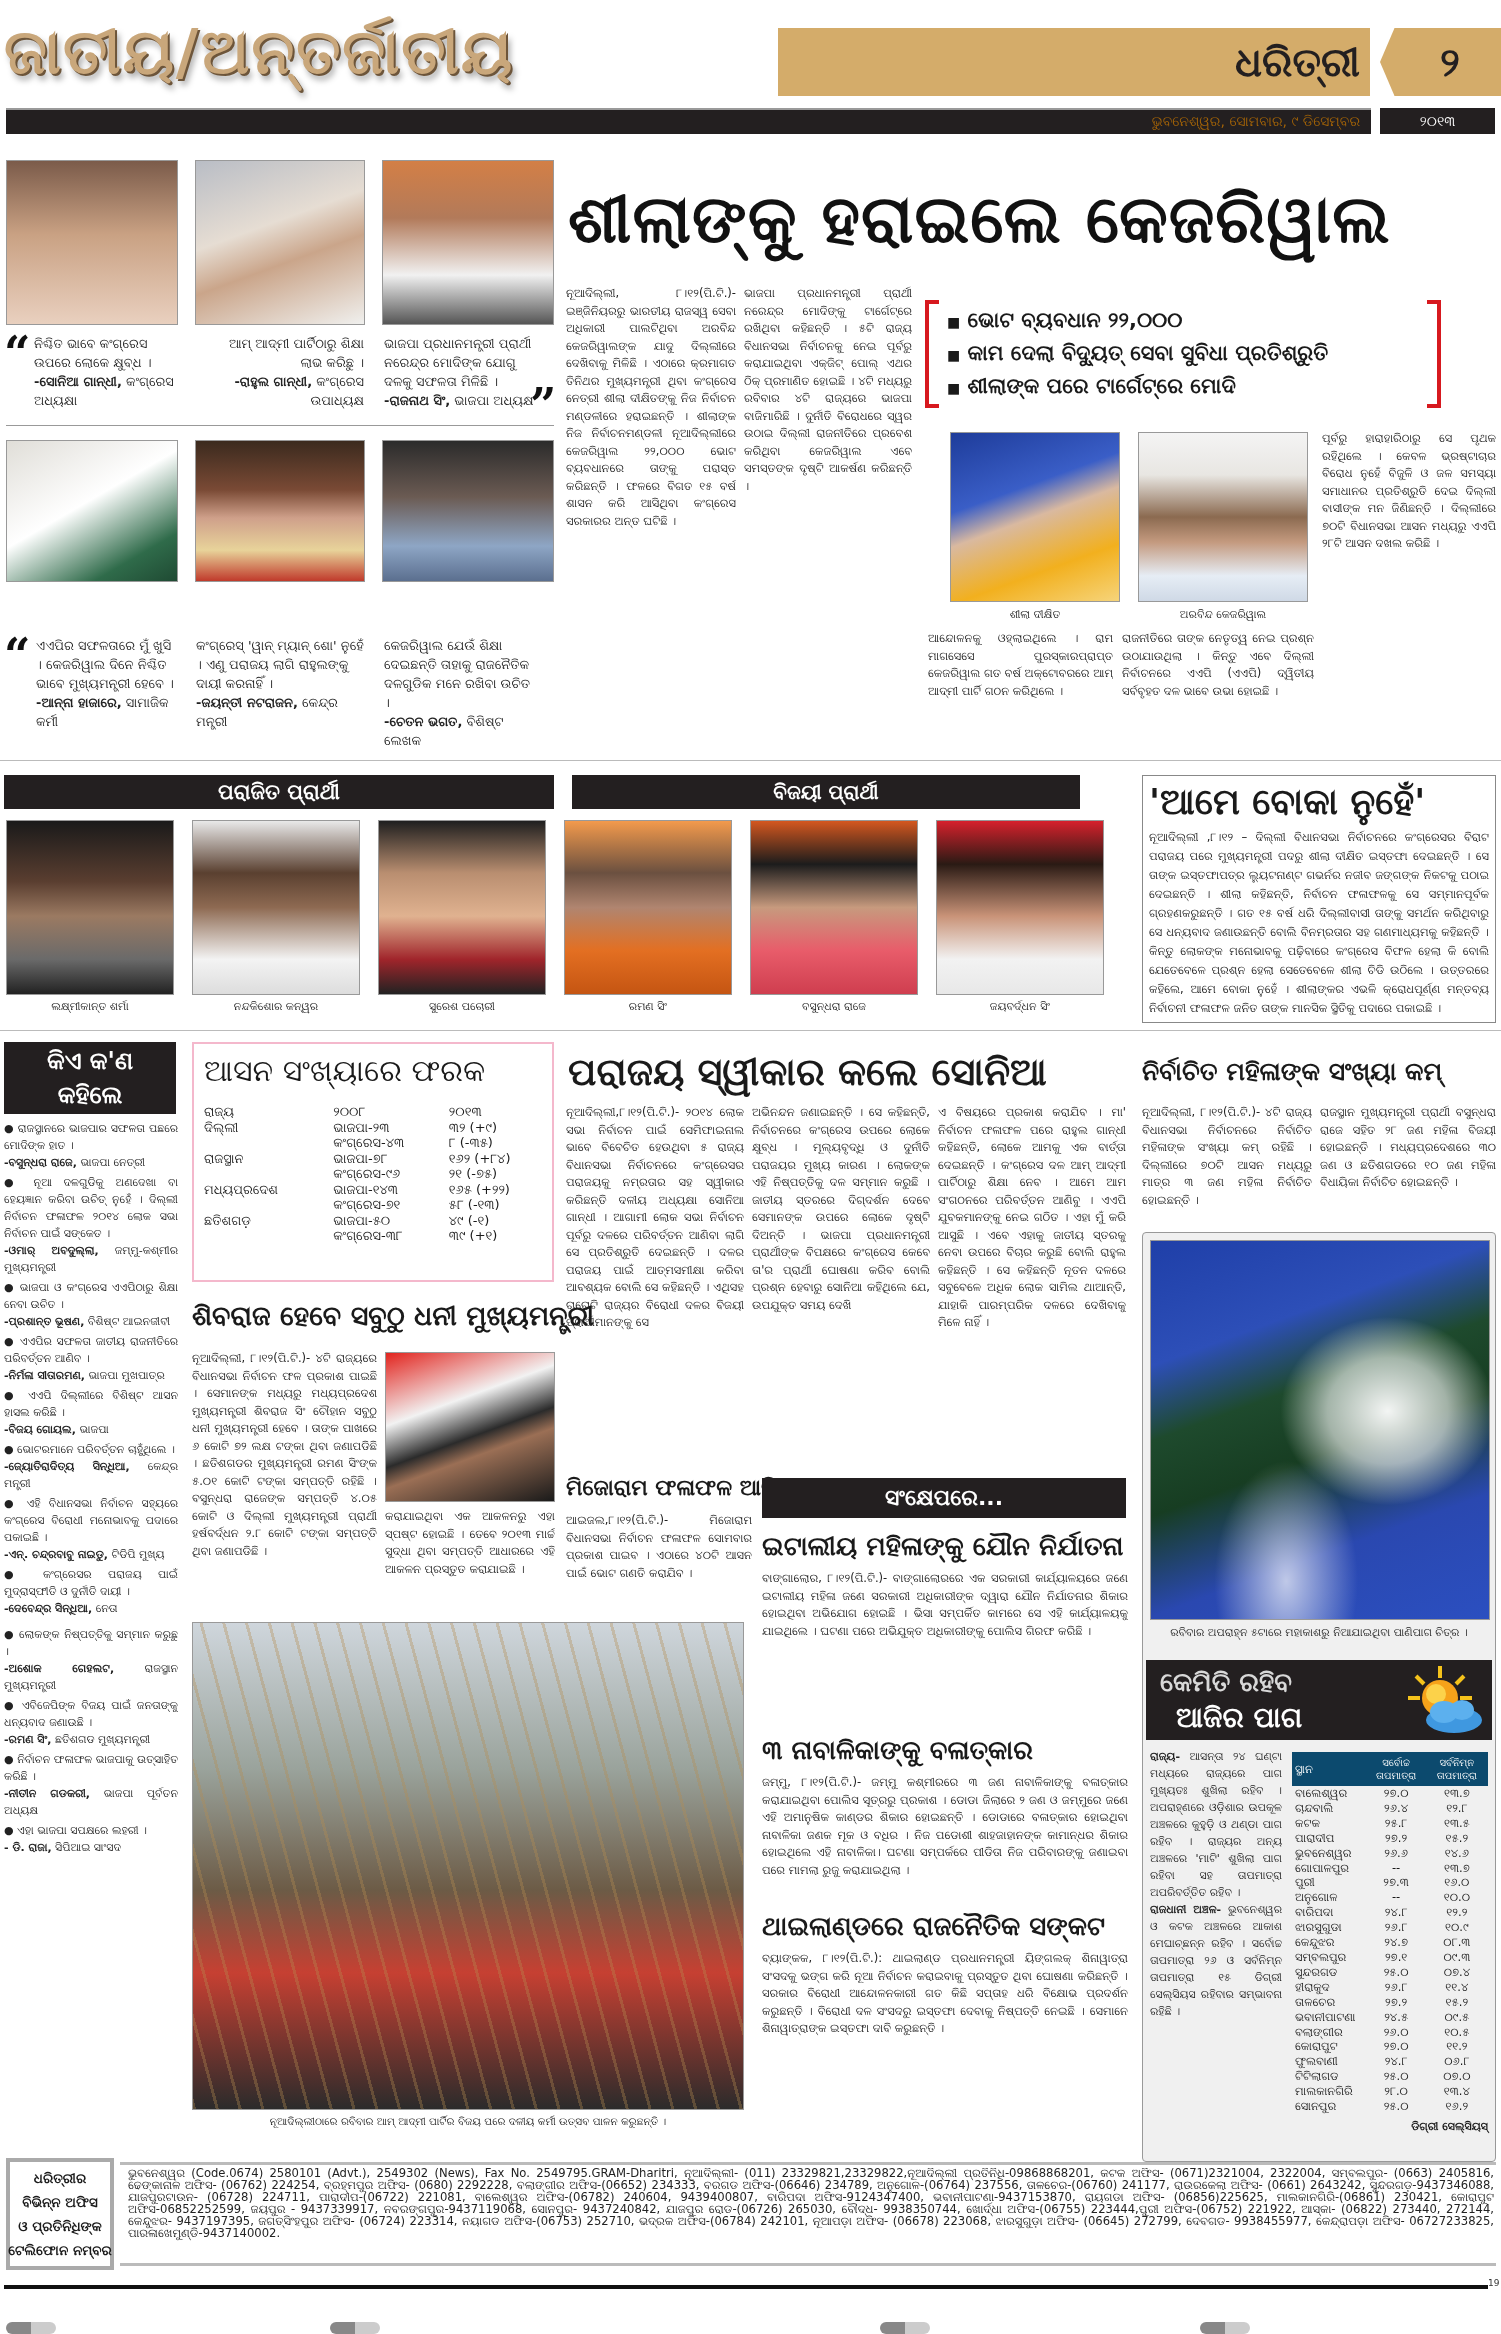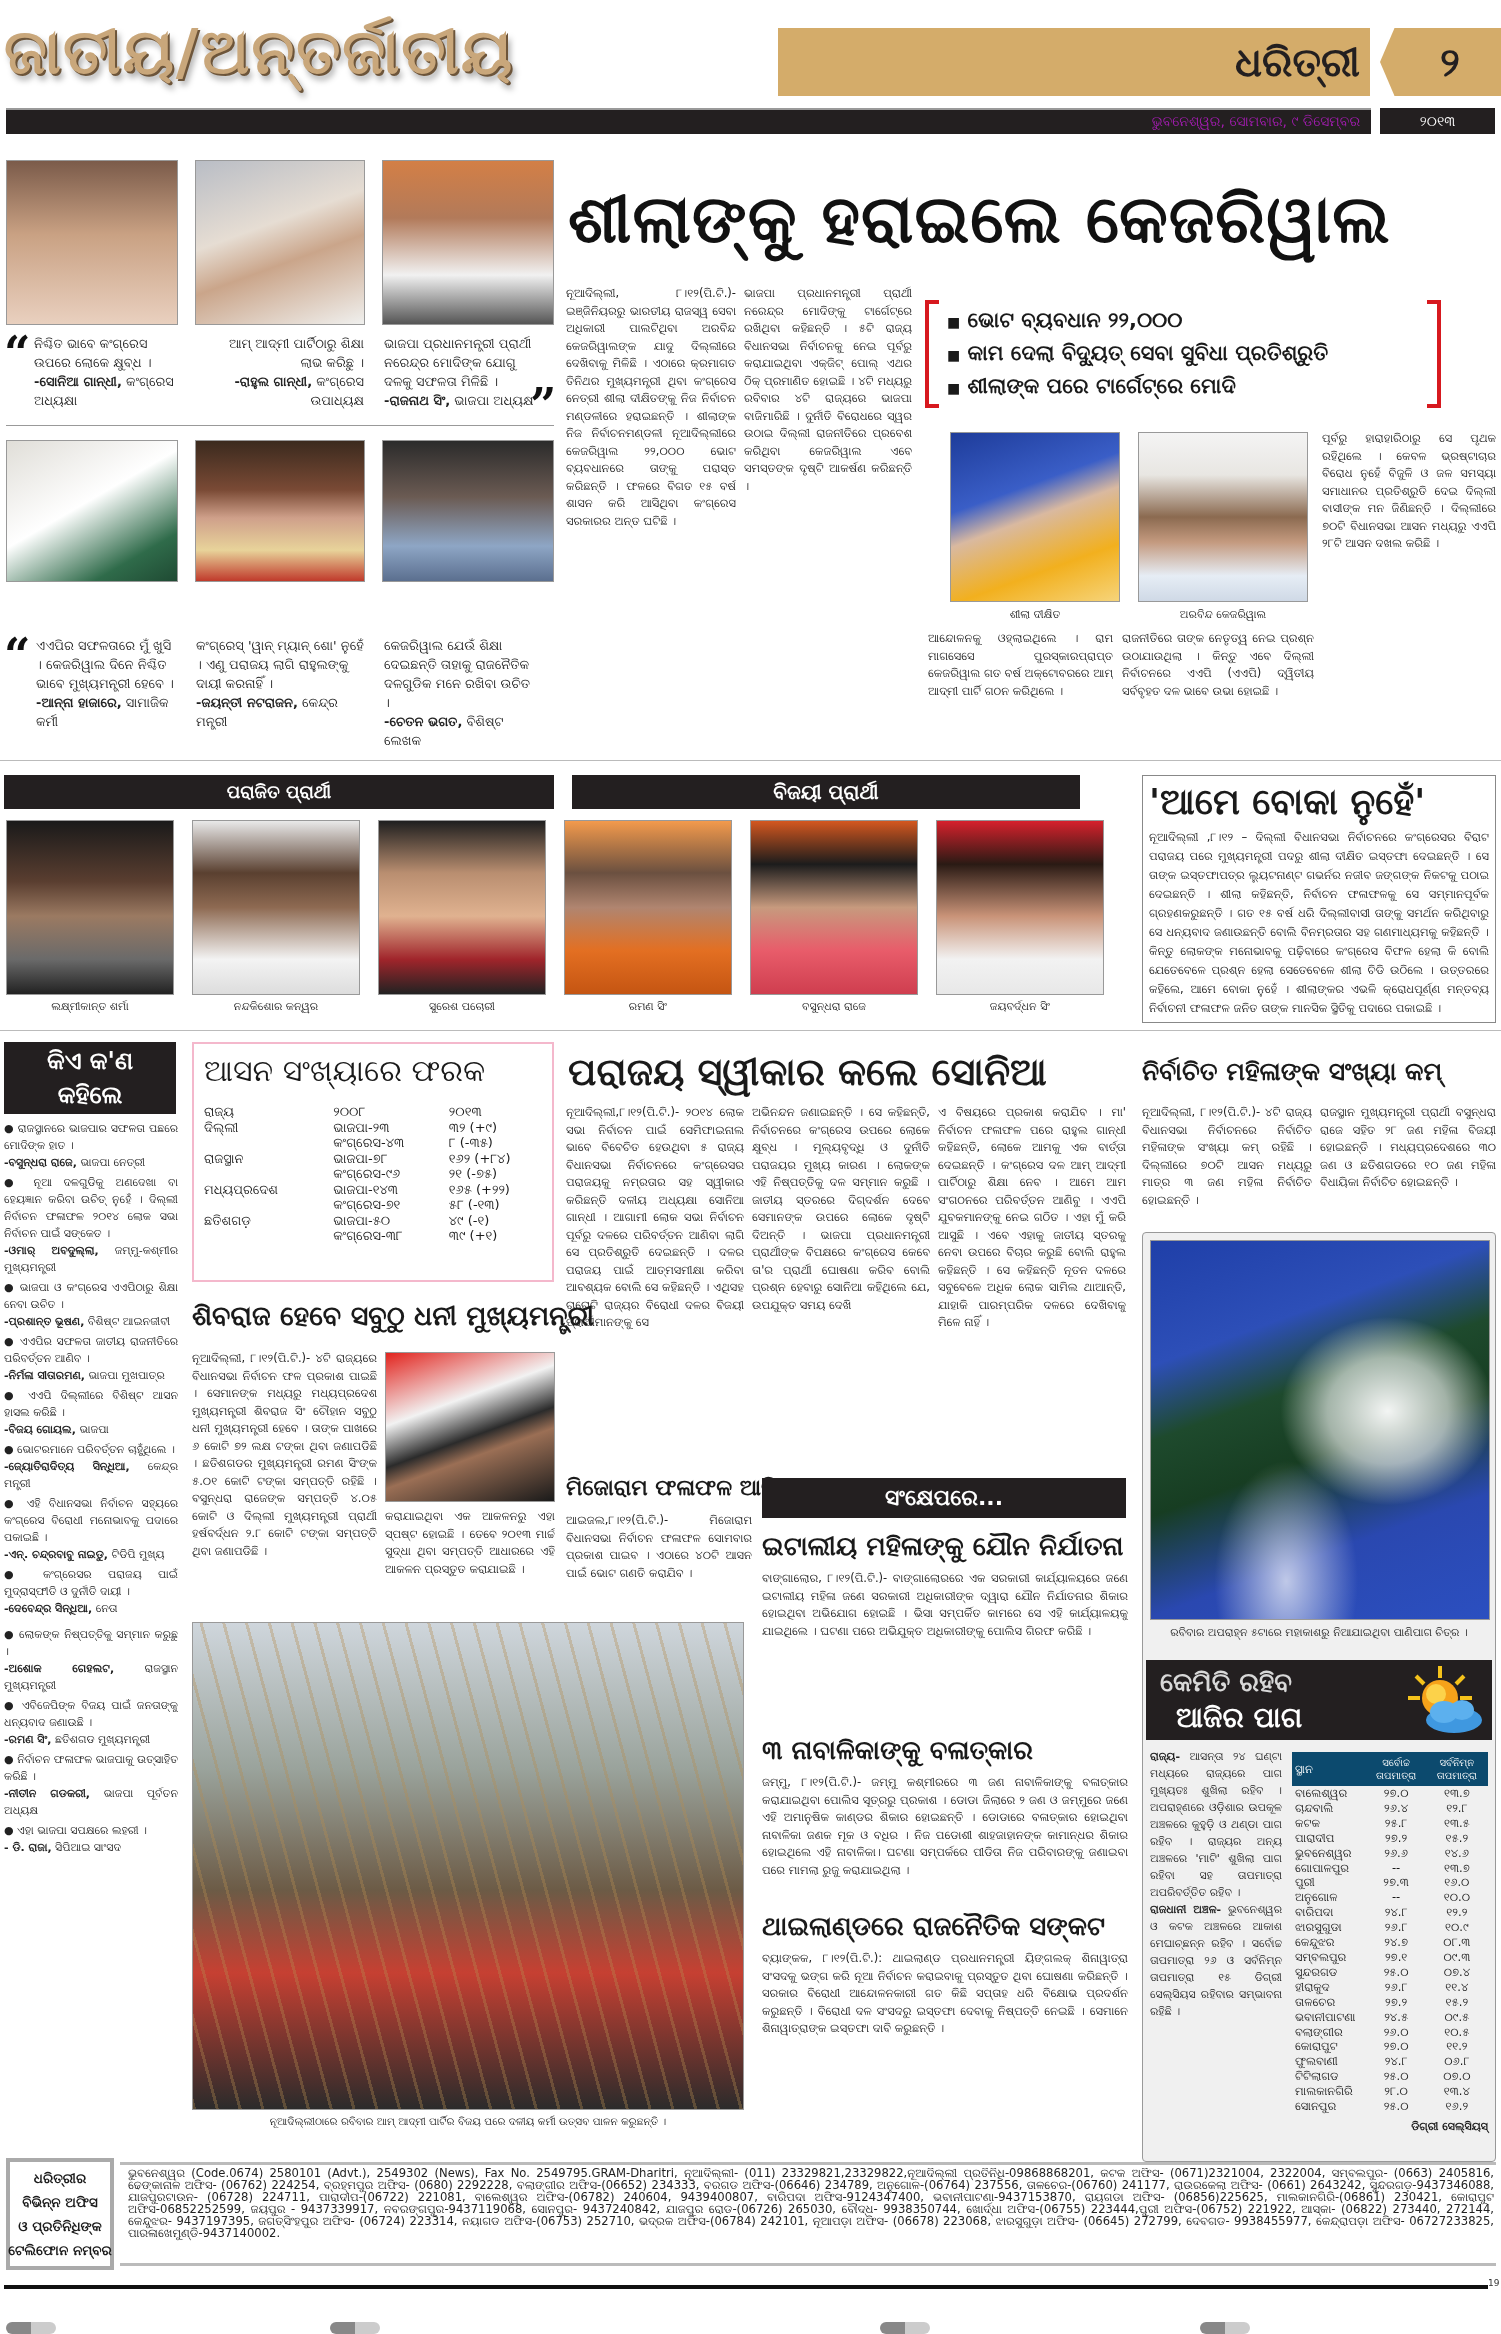--- a/index.html
+++ b/index.html
@@ -20,21 +20,21 @@
 </head>
 <body>
 
 <div class="abs" style="left:0;top:0;width:1501px;height:135px;">
   <div class="abs" style="left:4px;top:6px;width:720px;height:92px;font-family:'DejaVu Serif',serif;font-size:62px;line-height:92px;font-weight:bold;color:#c9a77b;text-shadow:2px 2px 0 #6d553a,4px 6px 6px rgba(0,0,0,0.35);letter-spacing:2px;white-space:nowrap;">ଜାତୀୟ/ଅନ୍ତର୍ଜାତୀୟ</div>
   <div class="abs" style="left:778px;top:28px;width:592px;height:68px;background:#d4ac6a;"></div>
   <div class="abs" style="left:1120px;top:30px;width:240px;height:64px;text-align:right;font-size:40px;line-height:64px;font-weight:bold;color:#231f20;">ଧରିତ୍ରୀ</div>
   <div class="abs" style="left:1380px;top:28px;width:121px;height:68px;background:#d4ac6a;clip-path:polygon(12% 0,100% 0,100% 100%,12% 100%,0 50%);"></div>
   <div class="abs" style="left:1410px;top:28px;width:80px;height:68px;text-align:center;font-size:40px;line-height:68px;font-weight:bold;color:#231f20;">୨</div>
   <div class="abs" style="left:6px;top:108px;width:1365px;height:26px;background:#231f20;border-top:2px solid #9a9a9a;"></div>
-  <div class="abs" style="left:900px;top:108px;width:460px;height:26px;text-align:right;color:#a21caf;font-size:14px;line-height:26px;">ଭୁବନେଶ୍ୱର, ସୋମବାର, ୯ ଡିସେମ୍ବର</div>
+  <div class="abs" style="left:900px;top:108px;width:460px;height:26px;text-align:right;color:#a16207;font-size:14px;line-height:26px;">ଭୁବନେଶ୍ୱର, ସୋମବାର, ୯ ଡିସେମ୍ବର</div>
   <div class="abs" style="left:1380px;top:108px;width:115px;height:26px;background:#231f20;color:#fff;text-align:center;font-size:14px;line-height:26px;">୨୦୧୩</div>
 </div>
 
 <div class="photo" style="left:6px;top:160px;width:172px;height:165px;background:linear-gradient(180deg,#7b5b4a 0%,#c9a183 45%,#e9d0bf 100%);"></div>
 <div class="photo" style="left:195px;top:160px;width:170px;height:165px;background:linear-gradient(160deg,#b9bdc5 0%,#e6ddd3 40%,#caa58a 60%,#f0f0ee 100%);"></div>
 <div class="photo" style="left:382px;top:160px;width:172px;height:165px;background:linear-gradient(180deg,#d37f46 0%,#b27a5a 35%,#f1f1f1 70%,#555 100%);"></div>
 
 <div class="quote-mark" style="left:4px;top:330px;">“</div>
 <div class="quote-text" style="left:34px;top:334px;width:146px;">
   <span>ନିଶ୍ଚିତ ଭାବେ କଂଗ୍ରେସ ଉପରେ ଲୋକେ କ୍ଷୁବ୍ଧ ।</span><br>
@@ -91,21 +91,21 @@
 
 <div class="photo" style="left:950px;top:432px;width:170px;height:170px;background:linear-gradient(160deg,#1e3c9a 0%,#3a5ec7 35%,#d9b9a0 50%,#f2b01e 75%,#f6d47a 100%);"></div>
 <div class="photo" style="left:1138px;top:432px;width:170px;height:170px;background:linear-gradient(180deg,#f4f4f4 0%,#e8e6e2 25%,#8b6a50 50%,#c49a7f 65%,#e6edf5 85%,#cfd9e6 100%);"></div>
 <div class="caption" style="left:950px;top:608px;width:170px;">ଶୀଲା ଦୀକ୍ଷିତ</div>
 <div class="caption" style="left:1138px;top:608px;width:170px;">ଅରବିନ୍ଦ କେଜରିୱାଲ</div>
 
 <div class="txt col" style="left:928px;top:630px;width:185px;height:122px;">ଆନ୍ଦୋଳନକୁ ଓହ୍ଲାଇଥିଲେ । ରାମ ମାଗସେସେ ପୁରସ୍କାରପ୍ରାପ୍ତ କେଜରିୱାଲ ଗତ ବର୍ଷ ଅକ୍ଟୋବରରେ ଆମ୍ ଆଦ୍‌ମୀ ପାର୍ଟି ଗଠନ କରିଥିଲେ ।</div>
 <div class="txt col" style="left:1122px;top:630px;width:192px;height:122px;">ରାଜନୀତିରେ ତାଙ୍କ ନେତୃତ୍ୱ ନେଇ ପ୍ରଶ୍ନ ଉଠାଯାଉଥିଲା । କିନ୍ତୁ ଏବେ ଦିଲ୍ଲୀ ନିର୍ବାଚନରେ ଏଏପି (ଏଏପି) ଦ୍ୱିତୀୟ ସର୍ବବୃହତ ଦଳ ଭାବେ ଉଭା ହୋଇଛି ।</div>
 <div class="txt col" style="left:1322px;top:430px;width:174px;height:322px;">ପୂର୍ବରୁ ହାରାହାରିଠାରୁ ସେ ପୃଥକ ରହିଥିଲେ । କେବଳ ଭ୍ରଷ୍ଟାଚାର ବିରୋଧ ନୁହେଁ ବିଜୁଳି ଓ ଜଳ ସମସ୍ୟା ସମାଧାନର ପ୍ରତିଶ୍ରୁତି ଦେଇ ଦିଲ୍ଲୀ ବାସୀଙ୍କ ମନ ଜିଣିଛନ୍ତି । ଦିଲ୍ଲୀରେ ୭୦ଟି ବିଧାନସଭା ଆସନ ମଧ୍ୟରୁ ଏଏପି ୨୮ଟି ଆସନ ଦଖଲ କରିଛି ।</div>
 
-<div class="abs bar" style="left:4px;top:775px;width:550px;height:34px;font-size:18px;line-height:34px;font-weight:bold;">ପରାଜିତ ପ୍ରାର୍ଥୀ</div>
+<div class="abs bar" style="left:4px;top:775px;width:550px;height:34px;font-size:21px;line-height:34px;font-weight:bold;">ପରାଜିତ ପ୍ରାର୍ଥୀ</div>
 <div class="abs bar" style="left:572px;top:775px;width:508px;height:34px;font-size:20px;line-height:34px;font-weight:bold;">ବିଜୟୀ ପ୍ରାର୍ଥୀ</div>
 
 <div class="photo" style="left:6px;top:820px;width:168px;height:175px;background:linear-gradient(180deg,#1a1a1a 0%,#5a3e30 35%,#9b7a62 55%,#6a6a6a 80%,#222 100%);"></div>
 <div class="photo" style="left:192px;top:820px;width:168px;height:175px;background:linear-gradient(180deg,#e9e9e9 0%,#5a4030 30%,#8e6a52 50%,#f3f3f3 80%,#ddd 100%);"></div>
 <div class="photo" style="left:378px;top:820px;width:168px;height:175px;background:linear-gradient(180deg,#1f1f1f 0%,#b98e70 30%,#e0b290 55%,#a0252b 80%,#222 100%);"></div>
 <div class="photo" style="left:564px;top:820px;width:168px;height:175px;background:linear-gradient(180deg,#f39a4c 0%,#6b5040 30%,#b08570 50%,#e36f22 75%,#c55512 100%);"></div>
 <div class="photo" style="left:750px;top:820px;width:168px;height:175px;background:linear-gradient(180deg,#d4571f 0%,#1c1c1c 25%,#c79a7e 50%,#e85c6a 75%,#cf3e4f 100%);"></div>
 <div class="photo" style="left:936px;top:820px;width:168px;height:175px;background:linear-gradient(180deg,#d6212c 0%,#2a1a14 25%,#c99378 55%,#f2f2f2 80%,#e8e8e8 100%);"></div>
 
 <div class="caption" style="left:6px;top:1000px;width:168px;">ଲକ୍ଷ୍ମୀକାନ୍ତ ଶର୍ମା</div>

